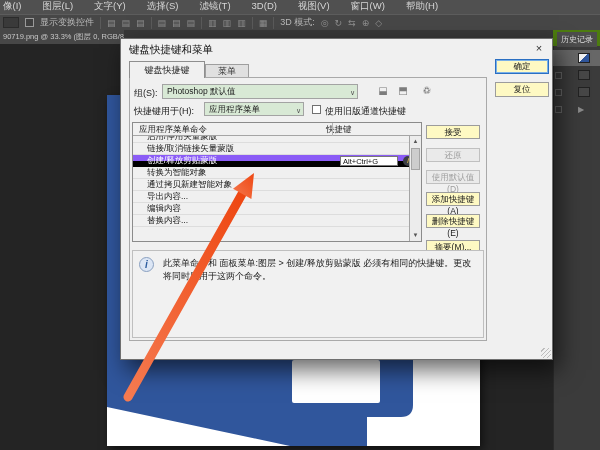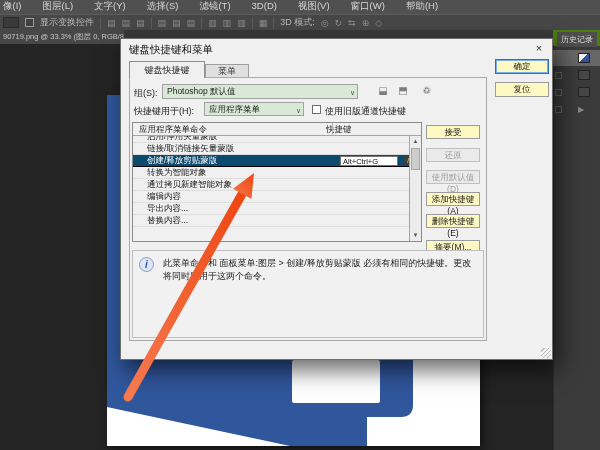--- a/index.html
+++ b/index.html
@@ -52,21 +52,21 @@
   .dd-arrow{position:absolute;right:2px;top:1px;font-size:7px;color:#555;}
   .fldicon{position:absolute;width:14px;height:13px;color:#7c7c7c;font-size:10px;line-height:12px;text-align:center;}
   .wcheck{position:absolute;width:9px;height:9px;border:1px solid #707070;background:#fff;}
 
   .tbl{position:absolute;left:2px;top:44px;width:290px;height:120px;border:1px solid #8b8b8b;background:#f0f0f0;}
   .tbl-head{position:absolute;left:0;top:0;width:288px;height:13px;border-bottom:1px solid #a5a5a5;
             font-size:8.5px;line-height:12px;color:#222;}
   .rows{position:absolute;left:0;top:13px;width:277px;height:105px;overflow:hidden;}
   .rowitem{height:12px;line-height:11px;font-size:8.5px;color:#1a1a1a;padding-left:14px;
            border-bottom:1px solid #ddd;position:relative;}
-  .rowsel{background:#0c4a6e;color:#fff;border-bottom:1px solid #000000;}
+  .rowsel{background:#8b5cf6;color:#fff;border-bottom:6px solid #000000;}
   .sc-input{position:absolute;left:207px;top:1px;width:58px;height:10px;border:1px solid #777;
             background:#fff;color:#111;font-size:7.5px;padding:0 2px;}
   .sc-info{position:absolute;left:270px;top:1px;width:10px;height:10px;border-radius:50%;
            background:#3c3f46;color:#ffd24a;font-size:7px;line-height:10px;text-align:center;font-style:italic;}
   .vscroll{position:absolute;right:0;top:13px;width:12px;height:105px;background:#ececec;border-left:1px solid #a5a5a5;}
   .varrow{position:absolute;left:0;width:11px;height:11px;font-size:6px;color:#555;text-align:center;line-height:11px;}
   .vthumb{position:absolute;left:1px;top:12px;width:9px;height:22px;background:#cdcdcd;border:1px solid #a5a5a5;}
 
   .wbtn{position:absolute;width:54px;height:14px;background:#fef9c3;border:1px solid #9c9c9c;
         font-size:8.5px;line-height:12px;text-align:center;color:#1a1a1a;cursor:pointer;}
@@ -202,22 +202,22 @@
         <div class="rows">
           <div class="rowitem" style="margin-top:-5px;"><span>启用/停用矢量蒙版</span></div>
           <div class="rowitem"><span>链接/取消链接矢量蒙版</span></div>
           <div class="rowitem rowsel">
             <span>创建/释放剪贴蒙版</span>
             <input class="sc-input" value="Alt+Ctrl+G" style="">
             <span class="sc-info">i</span>
           </div>
           <div class="rowitem"><span>转换为智能对象</span></div>
           <div class="rowitem"><span>通过拷贝新建智能对象</span></div>
+          <div class="rowitem"><span>导出内容...</span></div>
           <div class="rowitem"><span>编辑内容</span></div>
-          <div class="rowitem"><span>导出内容...</span></div>
           <div class="rowitem"><span>替换内容...</span></div>
         </div>
         <div class="vscroll">
           <span class="varrow" style="top:0;">▲</span>
           <span class="vthumb"></span>
           <span class="varrow" style="bottom:0;">▼</span>
         </div>
       </div>
 
       <div class="wbtn" style="left:296px;top:47px;">接受</div>

